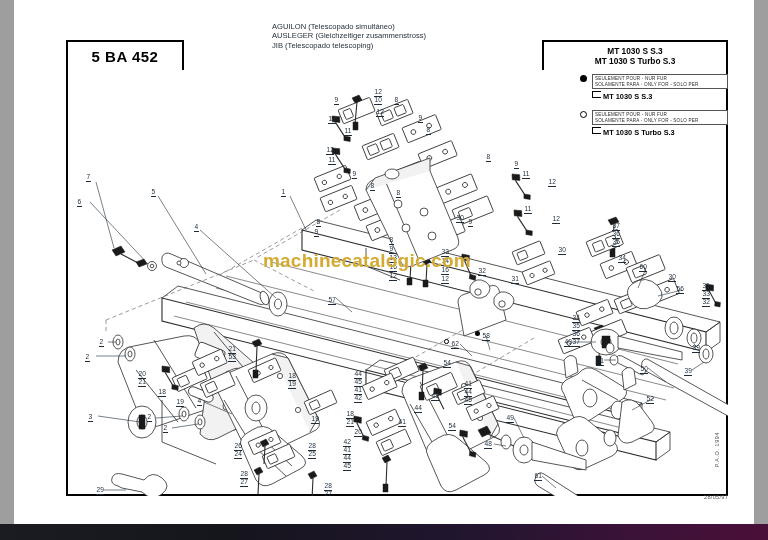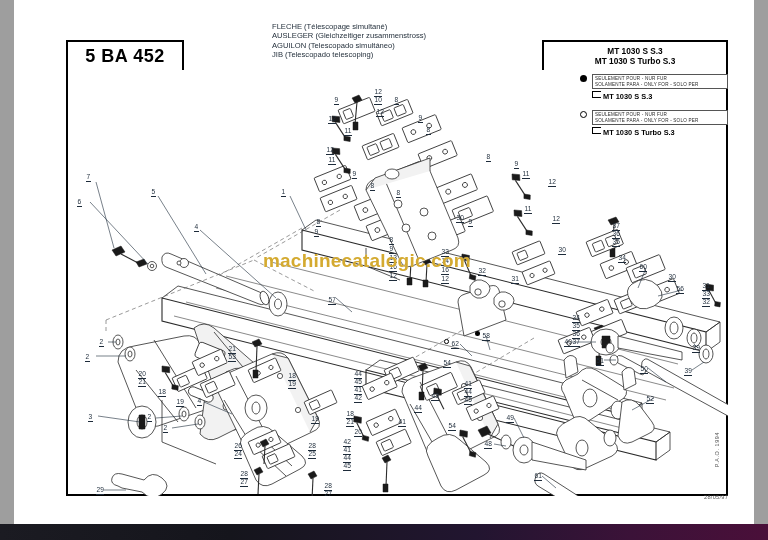--- a/index.html
+++ b/index.html
@@ -16,21 +16,21 @@
   .bottom-bar{position:absolute;left:0;top:524px;width:768px;height:16px;
       background:linear-gradient(90deg,#1b1b22 0%,#15151c 30%,#221530 62%,#3b1238 82%,#4a0f39 100%);}
 
   .sheet{position:absolute;left:14px;top:0;width:740px;height:524px;background:#fff;}
 
   
   .hdr{position:absolute;left:0;top:0;width:740px;height:70px;}
   .code-box{position:absolute;left:52px;top:40px;width:118px;height:32px;
       border:2.5px solid #000;border-top:2.5px solid #000;background:#fff;
       display:flex;align-items:center;justify-content:center;box-sizing:border-box;}
-  .code-box span{font-size:18px;font-weight:bold;color:#000;letter-spacing:.5px;}
+  .code-box span{font-size:15px;font-weight:bold;color:#000;letter-spacing:.5px;}
   .titles{position:absolute;left:258px;top:22px;width:290px;}
   .titles div{font-size:7.6px;color:#24303c;line-height:9.3px;white-space:nowrap;}
   .model-box{position:absolute;left:528px;top:40px;width:186px;height:32px;
       border:2.5px solid #000;box-sizing:border-box;background:#fff;
       display:flex;flex-direction:column;align-items:center;justify-content:center;}
   .model-box div{font-size:8.3px;font-weight:bold;color:#000;line-height:10px;}
 
   
   .hdr-rule{position:absolute;left:52px;top:70px;width:662px;height:2.5px;background:#000;}
   
@@ -80,23 +80,22 @@
 
   <div class="sheet">
 
     <div class="hdr">
 
       <div class="code-box">
         <span>5 BA 452</span>
       </div>
 
       <div class="titles">
-        <div>FLECHE (Télescopage simultané)</div>
+        <div>AGUILON (Telescopado simultáneo)</div>
         <div>AUSLEGER (Gleichzeitiger zusammenstross)</div>
-        <div>AGUILON (Telescopado simultáneo)</div>
         <div>JIB (Telescopado telescoping)</div>
       </div>
 
       <div class="model-box">
         <div>MT 1030 S S.3</div>
         <div>MT 1030 S Turbo S.3</div>
       </div>
     </div>
 
     <div class="hdr-rule"></div>

